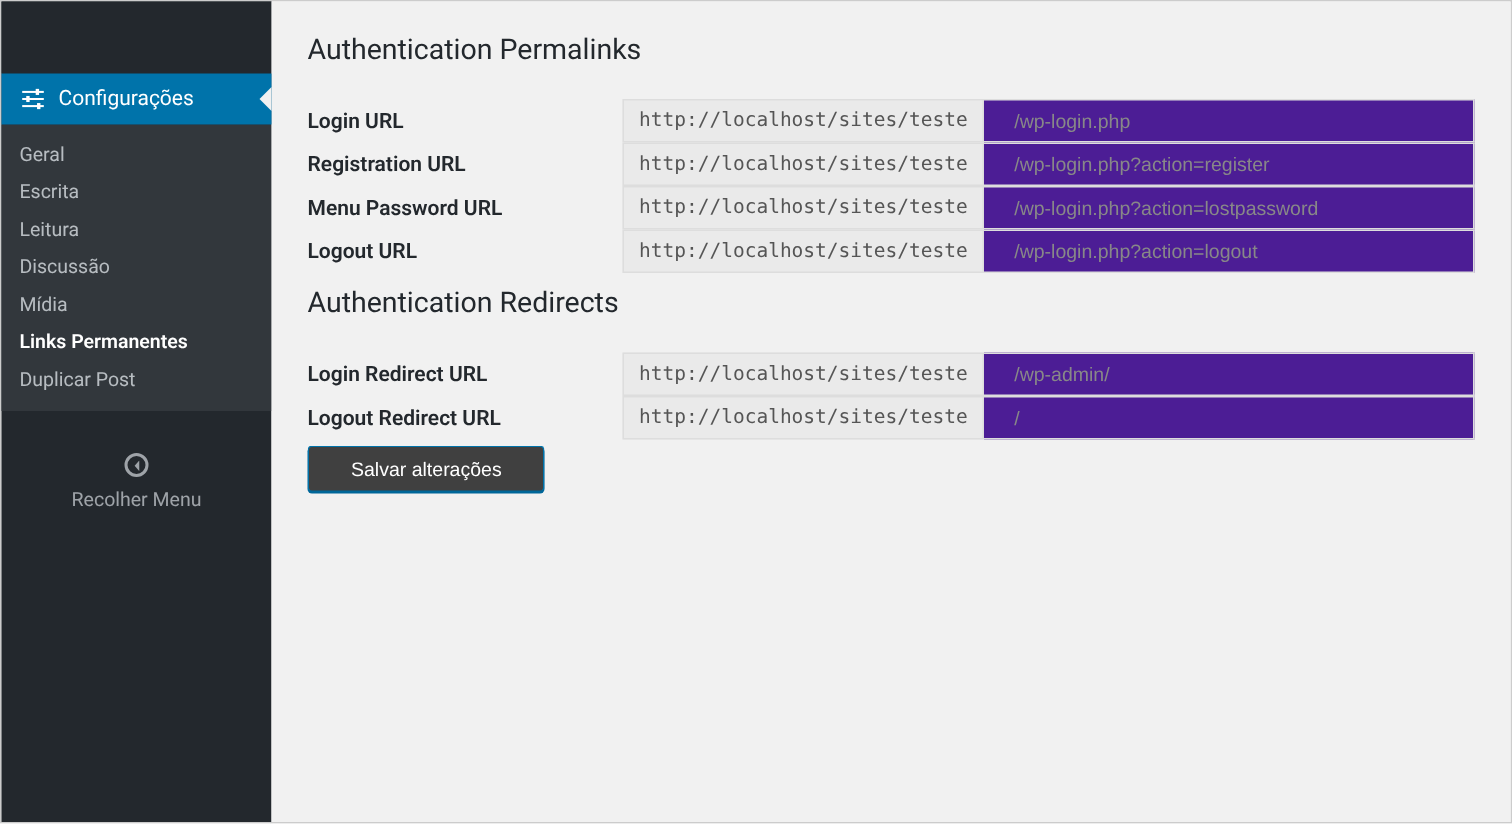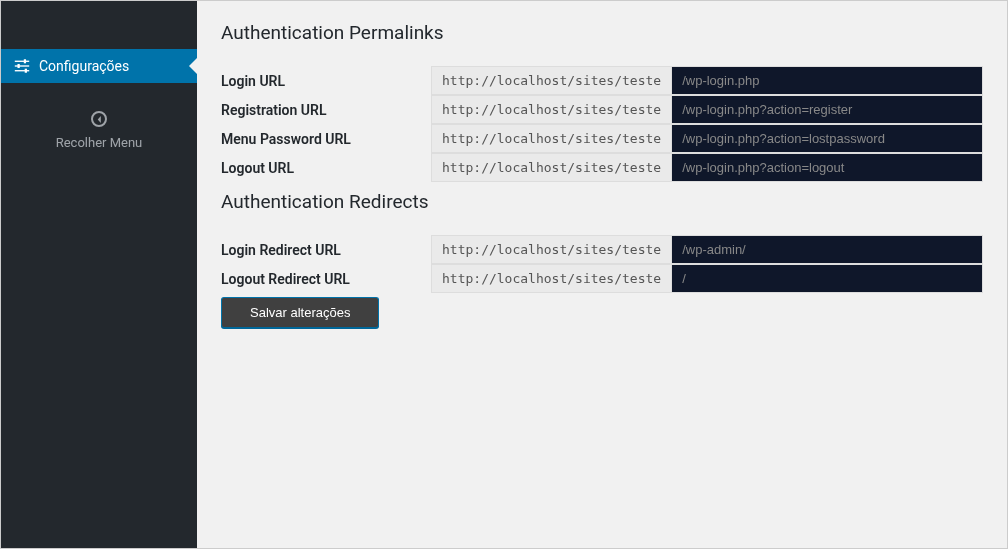--- a/index.html
+++ b/index.html
@@ -10,21 +10,21 @@
       background: #fff;
     }
     .wrapper {
       display: flex;
       width: 1008px;
       height: 549px;
       border: 1px solid #ccc;
       box-shadow: 0 2px 4px rgba(0,0,0,0.1);
     }
     .sidebar {
-      width: 196px;
+      width: 180px;
       background: #23282d;
       color: #eee;
       flex-shrink: 0;
       display: flex;
       flex-direction: column;
     }
     .sidebar-top {
       height: 48px;
       background: #23282d;
     }
@@ -130,24 +130,24 @@
       padding: 6px 10px;
       font-family: Consolas, Monaco, monospace;
       font-size: 13px;
       color: #555;
       white-space: nowrap;
     }
     .url-input {
       flex: 1;
       border: 1px solid #ddd;
       border-left: none;
-      padding: 6px 10px;
+      padding: 6px 20px;
       font-size: 13px;
       color: #888;
-      background: #0f172a;
+      background: #4c1d95;
       outline: none;
       max-width: 380px;
     }
     .submit-button {
       background: #404040;
       border: 1px solid #0073aa;
       border-bottom-color: #006799;
       color: #fff;
       padding: 7px 28px;
       font-size: 13px;
@@ -169,20 +169,29 @@
         <rect x="2" y="4" width="16" height="1.5"></rect>
         <rect x="2" y="9.25" width="16" height="1.5"></rect>
         <rect x="2" y="14.5" width="16" height="1.5"></rect>
         <rect x="12" y="2.5" width="2.5" height="4.5"></rect>
         <rect x="5" y="7.75" width="2.5" height="4.5"></rect>
         <rect x="13" y="13" width="2.5" height="4.5"></rect>
       </svg>
       <span>Configurações</span>
     </div>
 
+    <div class="sidebar-sub">
+      <div class="sidebar-sub-item">Geral</div>
+      <div class="sidebar-sub-item">Escrita</div>
+      <div class="sidebar-sub-item">Leitura</div>
+      <div class="sidebar-sub-item">Discussão</div>
+      <div class="sidebar-sub-item">Mídia</div>
+      <div class="sidebar-sub-item current">Links Permanentes</div>
+      <div class="sidebar-sub-item">Duplicar Post</div>
+    </div>
 
     <div class="sidebar-collapse">
       <span class="icon-circle">
         <svg width="7" height="7" viewBox="0 0 8 8" fill="currentColor">
             <path d="M5.5 0 L2 4 L5.5 8 Z"></path>
           </svg>
       </span>
       <span>Recolher Menu</span>
     </div>
   </div>

